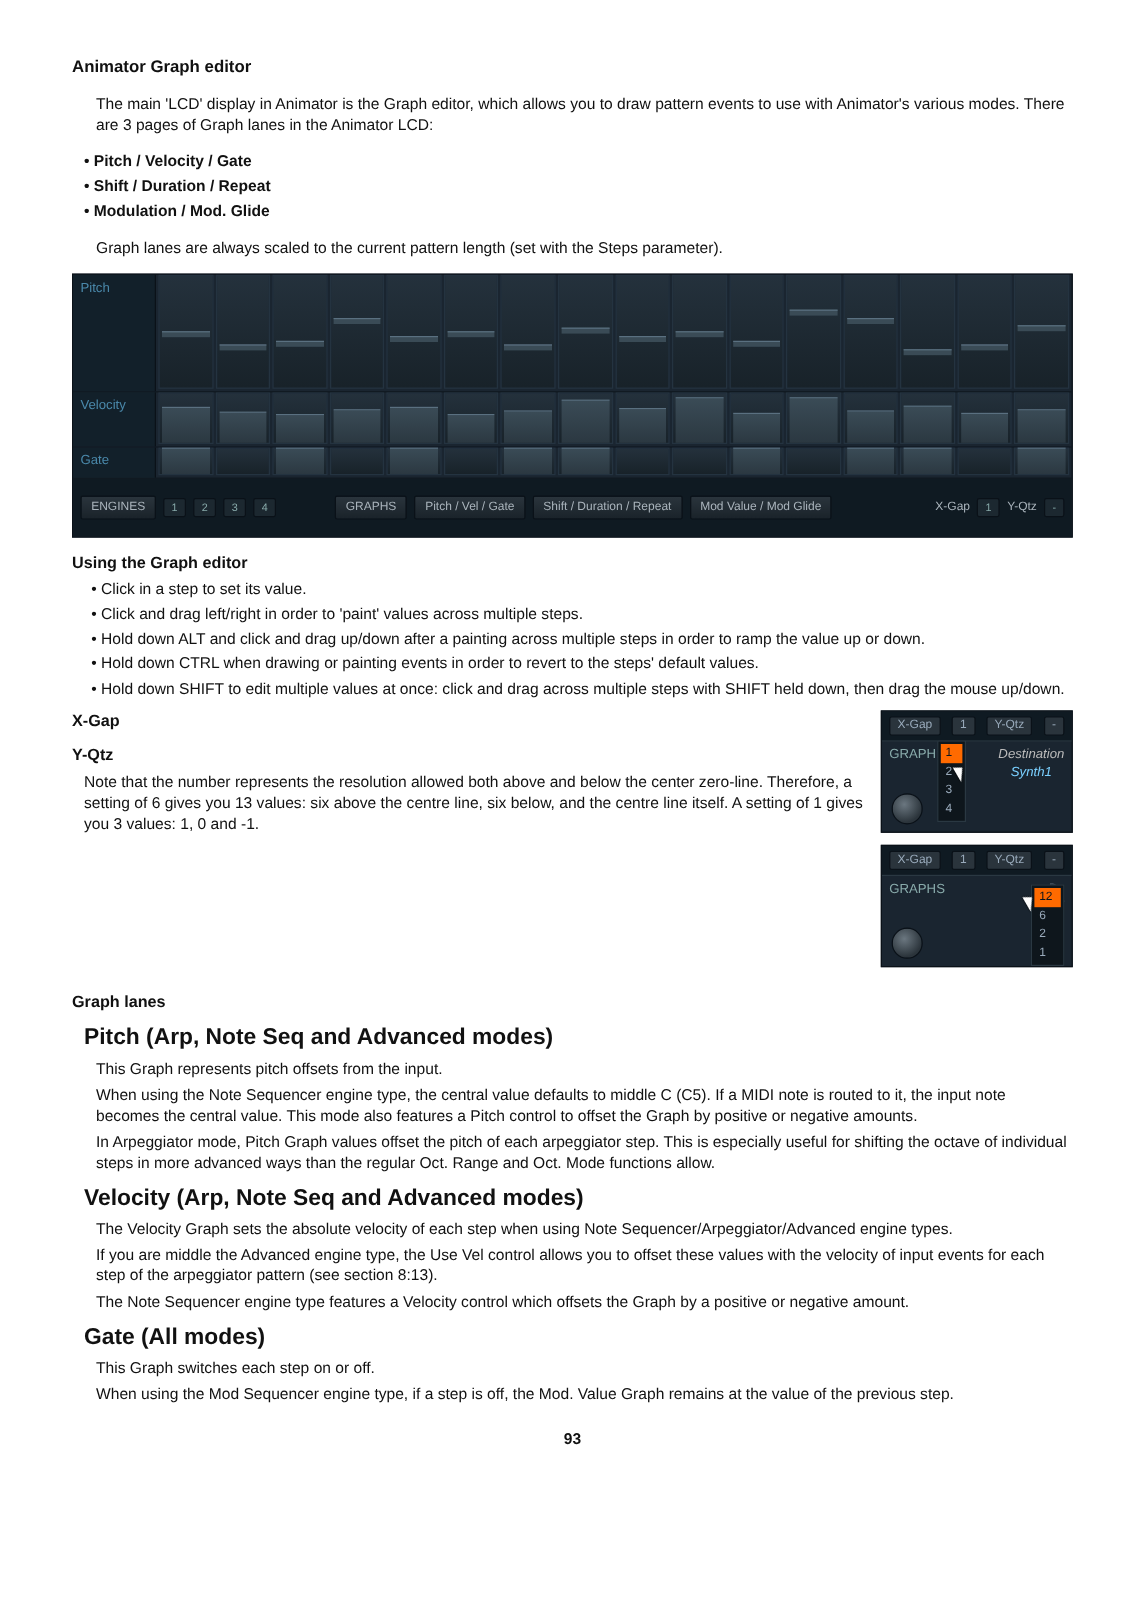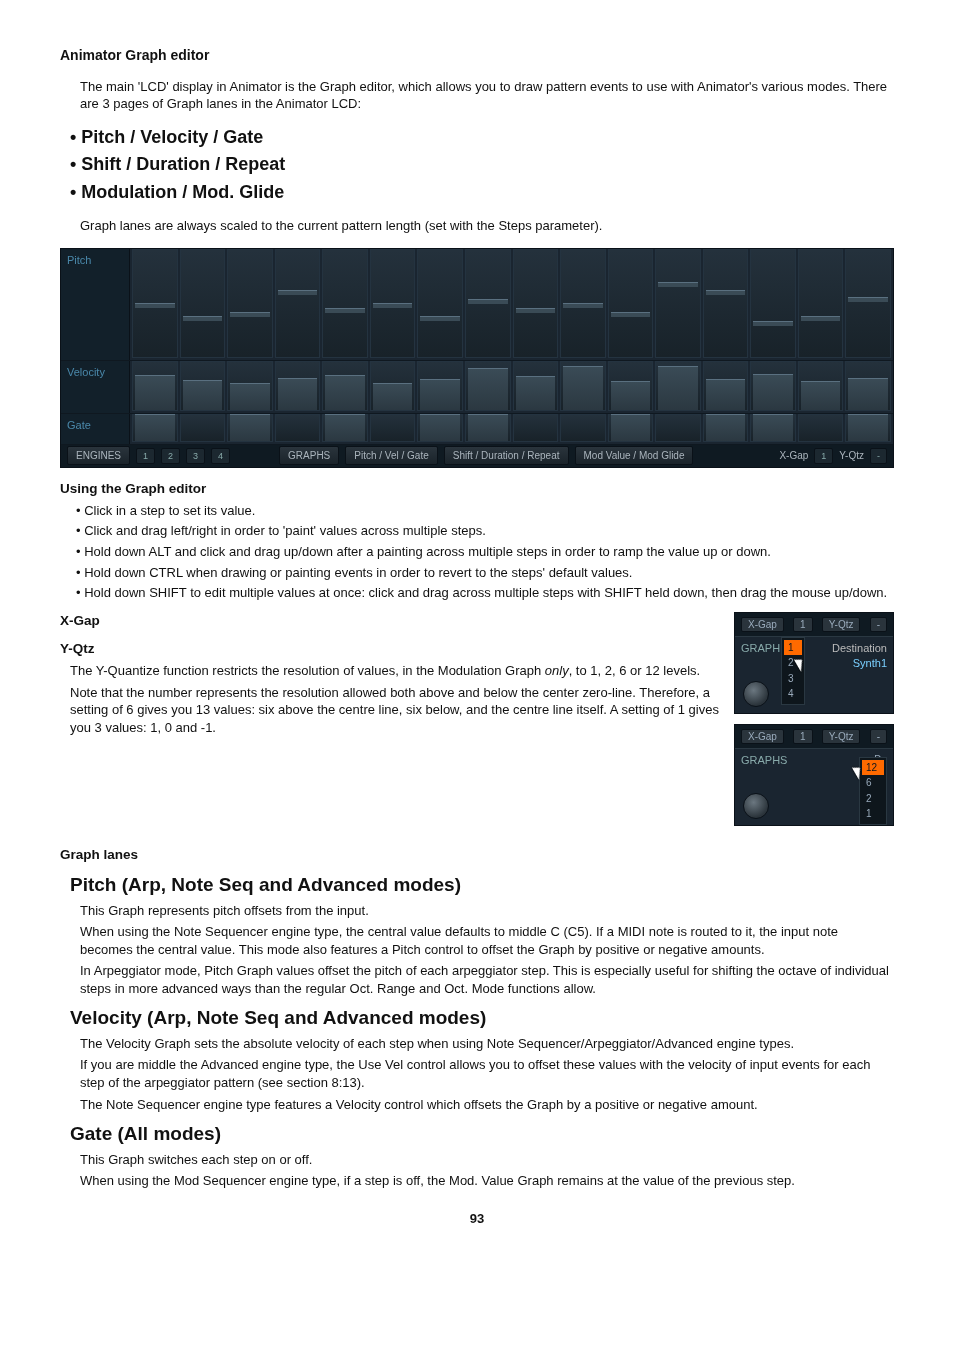--- a/index.html
+++ b/index.html
@@ -9,21 +9,21 @@
     background: #fff;
     margin: 0;
     padding: 40px 60px 30px 60px;
     width: 834px;
     line-height: 1.35;
   }
   h1 { font-size: 14px; font-weight: bold; margin: 6px 0 6px 0; }
   h2 { font-size: 13.5px; font-weight: bold; margin: 10px 0 4px 0; }
   h3 { font-size: 19px; font-weight: bold; margin: 8px 0 4px 10px; }
   .intro { margin-left: 20px; }
-  .bold-list { margin: 4px 0 4px 10px; font-weight: bold; font-size: 18px; line-height: 1.3; }
+  .bold-list { margin: 4px 0 4px 10px; font-weight: bold; font-size: 13px; line-height: 1.3; }
   .para { margin: 4px 0 4px 10px; }
   .para2 { margin: 4px 0 4px 20px; }
   .bullet { margin: 3px 0 3px 16px; }
   strong { font-weight: normal; }
   em { font-style: italic; }
   .pagenum { text-align: center; font-weight: bold; margin-top: 20px; }
 
   
   .figure-big {
     width: 100%;
@@ -34,21 +34,21 @@
     box-sizing: border-box;
     display: flex;
     flex-direction: column;
   }
   .lane { flex: 1; border-bottom: 1px solid #0f1820; display: flex; position: relative; }
   .lane-label { width: 56px; color: #4a88aa; font-size: 11px; padding: 4px 6px; background: #12202a; border-right: 1px solid #0a1118; }
   .lane-grid { flex: 1; display: grid; grid-template-columns: repeat(16, 1fr); gap: 2px; padding: 2px; align-items: flex-end; }
   .cell { border: 1px solid #243340; background: linear-gradient(#24313c,#182229); height: 100%; position: relative; }
   .bar { position: absolute; left: 2px; right: 2px; bottom: 0; background: linear-gradient(#3a4b56,#2b3841); border-top: 1px solid #5a7080; }
   .line { position: absolute; left: 2px; right: 2px; height: 4px; background: #3a4b56; border-top: 1px solid #5a7080; }
-  .fig-footer { height: 14px; background: #0f1a22; display: flex; align-items: center; color: #aab4bc; font-size: 10px; gap: 6px; padding: 4px 6px; }
+  .fig-footer { height: 14px; background: #0f1a22; display: flex; align-items: center; color: #aab4bc; font-size: 10px; gap: 6px; padding: 17px 6px; }
   .tab { background: linear-gradient(#2a343c,#1a232a); border: 1px solid #0a1118; border-radius: 2px; padding: 2px 8px; }
   .little { background: #1c2830; border: 1px solid #0a1118; border-radius: 2px; padding: 1px 6px; font-size: 9px; color: #8aa; }
 
   
   .right-col { float: right; width: 160px; margin-left: 10px; }
   .rfig { background: #1a2530; border: 1px solid #0a1118; margin-bottom: 10px; height: 100px; position: relative; color: #9ab; font-size: 11px; }
   .rfig .top { display: flex; justify-content: space-between; padding: 4px 6px; background: #0f1a22; border-bottom: 1px solid #2a3842; }
   .rfig .top span { background: #2a343c; border: 1px solid #0a1118; border-radius: 2px; padding: 0 6px; font-size: 10px; }
   .rfig .mid { padding: 4px 6px; }
   .rfig .label { font-size: 11px; color: #8aa; }
@@ -251,21 +251,21 @@
 
     <div class="rfig">
       <div class="top">
         <span>X-Gap</span>
         <span>1</span>
         <span>Y-Qtz</span>
         <span>-</span>
       </div>
       <div class="mid">
         <span class="label">GRAPH:</span>
-        <span style="float:right; text-align:right;">
+        <span style="float:right; text-align:center;font-style:italic;">
           <span class="dest">Destination</span><br>
           <span class="syn">Synth1</span>
         </span>
       </div>
       <div class="pop" style="left:46px; width:18px;">
         <div class="sel">1</div>
         <div>2</div>
         <div>3</div>
         <div>4</div>
       </div>
@@ -294,23 +294,20 @@
         <div>1</div>
       </div>
       <div class="cursor" style="right:24px; top:40px;"></div>
       <div class="knob"></div>
     </div>
   </div>
 
   <h2>X-Gap</h2>
 
   <h2>Y-Qtz</h2>
-  <p class="para">
-    <span>The Y-Quantize function restricts the resolution of values, in the Modulation Graph </span><em>only</em><span>, to 1, 2, 6 or 12 levels.</span>
-  </p>
   <p class="para">Note that the number represents the resolution allowed both above and below the center zero-line. Therefore, a setting of 6 gives you 13 values: six above the centre line, six below, and the centre line itself. A setting of 1 gives you 3 values: 1, 0 and -1.</p>
 </div>
 
 <h2>Graph lanes</h2>
 
 <h3>Pitch (Arp, Note Seq and Advanced modes)</h3>
 <p class="para2">This Graph represents pitch offsets from the input.</p>
 <p class="para2">
   <span>When using the Note Sequencer engine type, the central value defaults to middle C (C5). If a MIDI note is routed to it, the input note becomes the central value. This mode also features a </span><strong>Pitch</strong><span> control to offset the Graph by positive or negative amounts.</span>
 </p>

